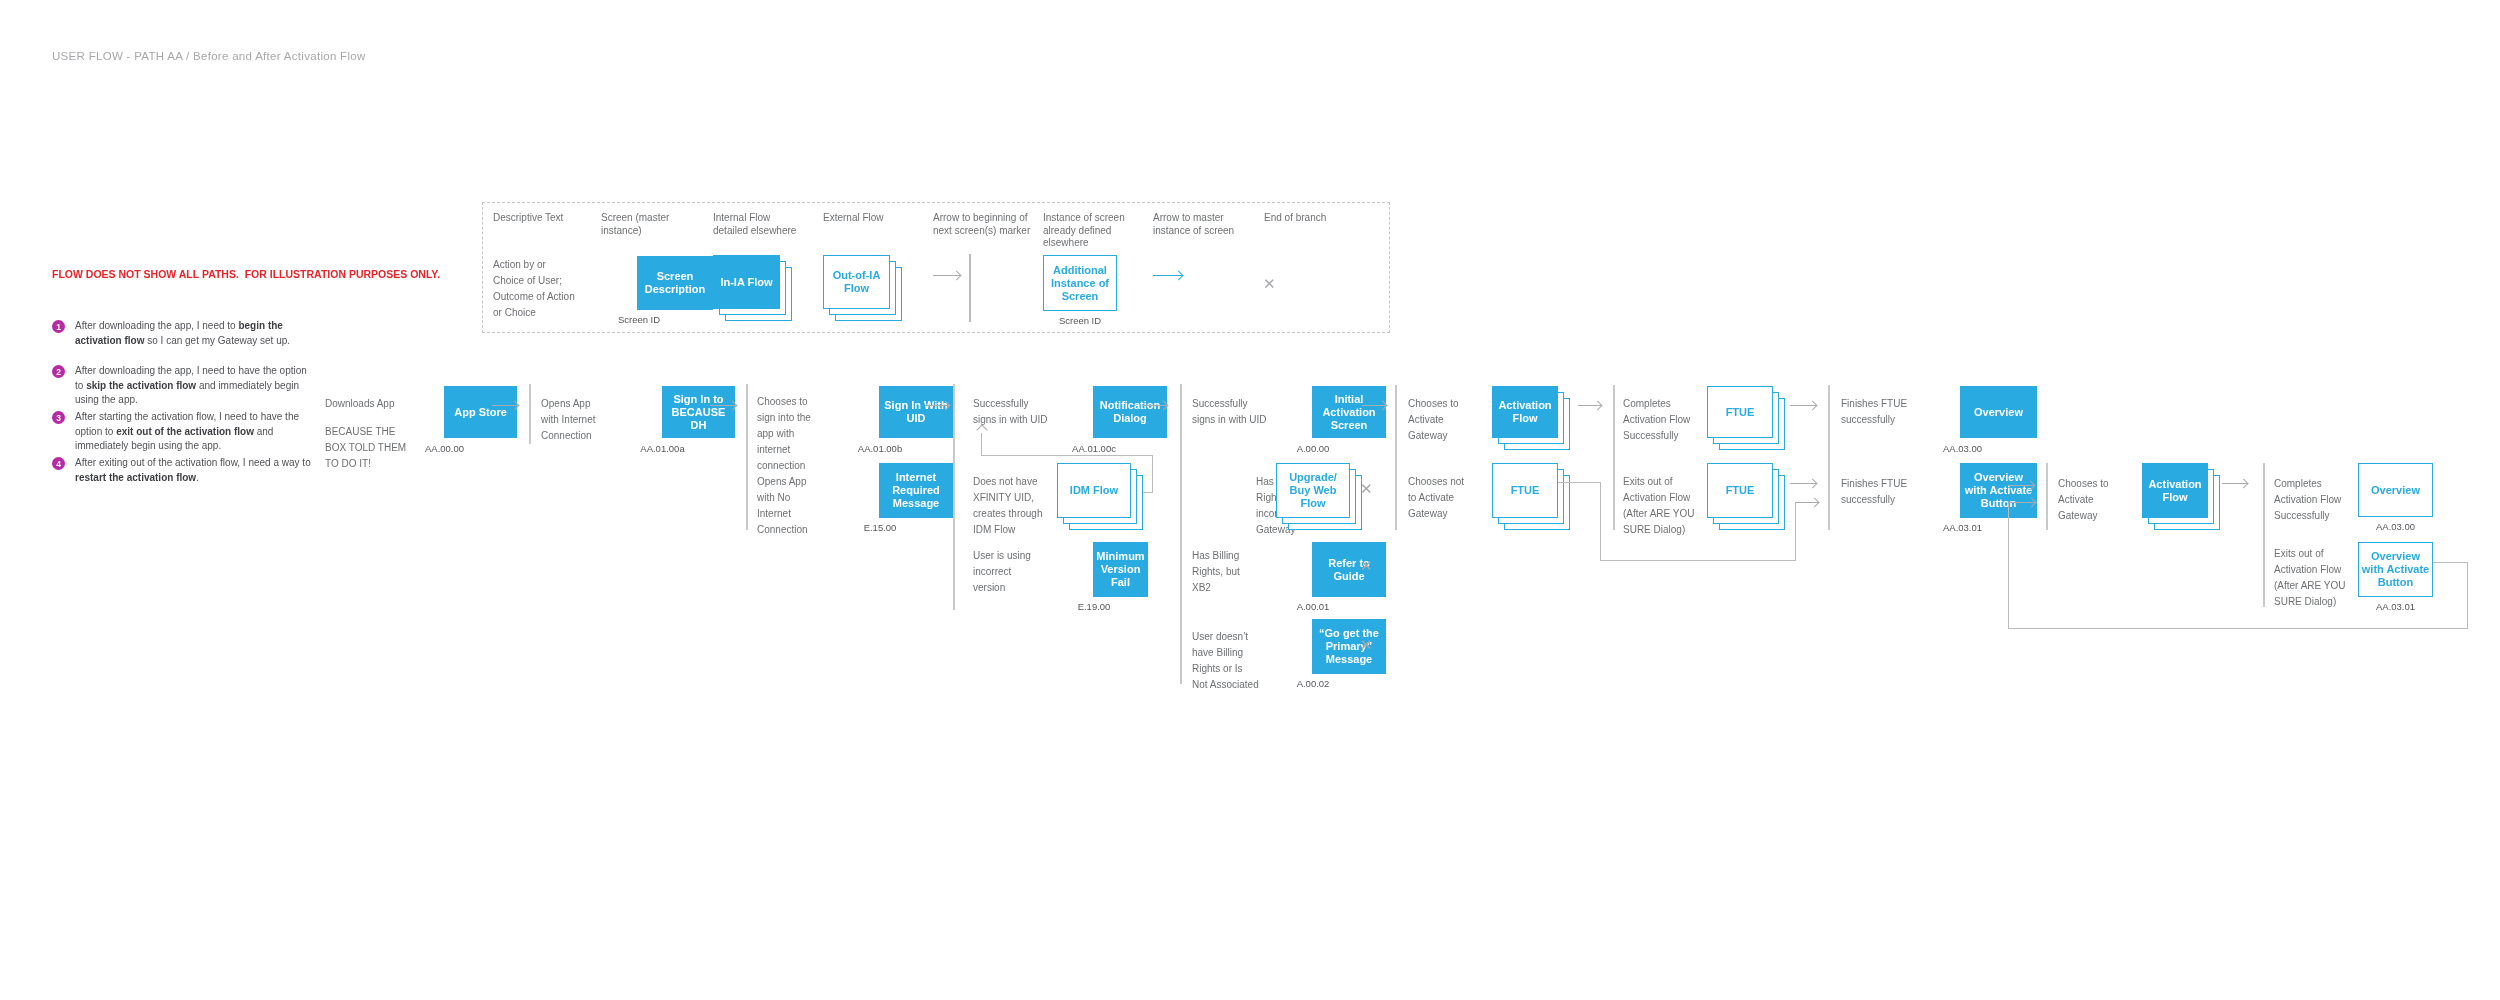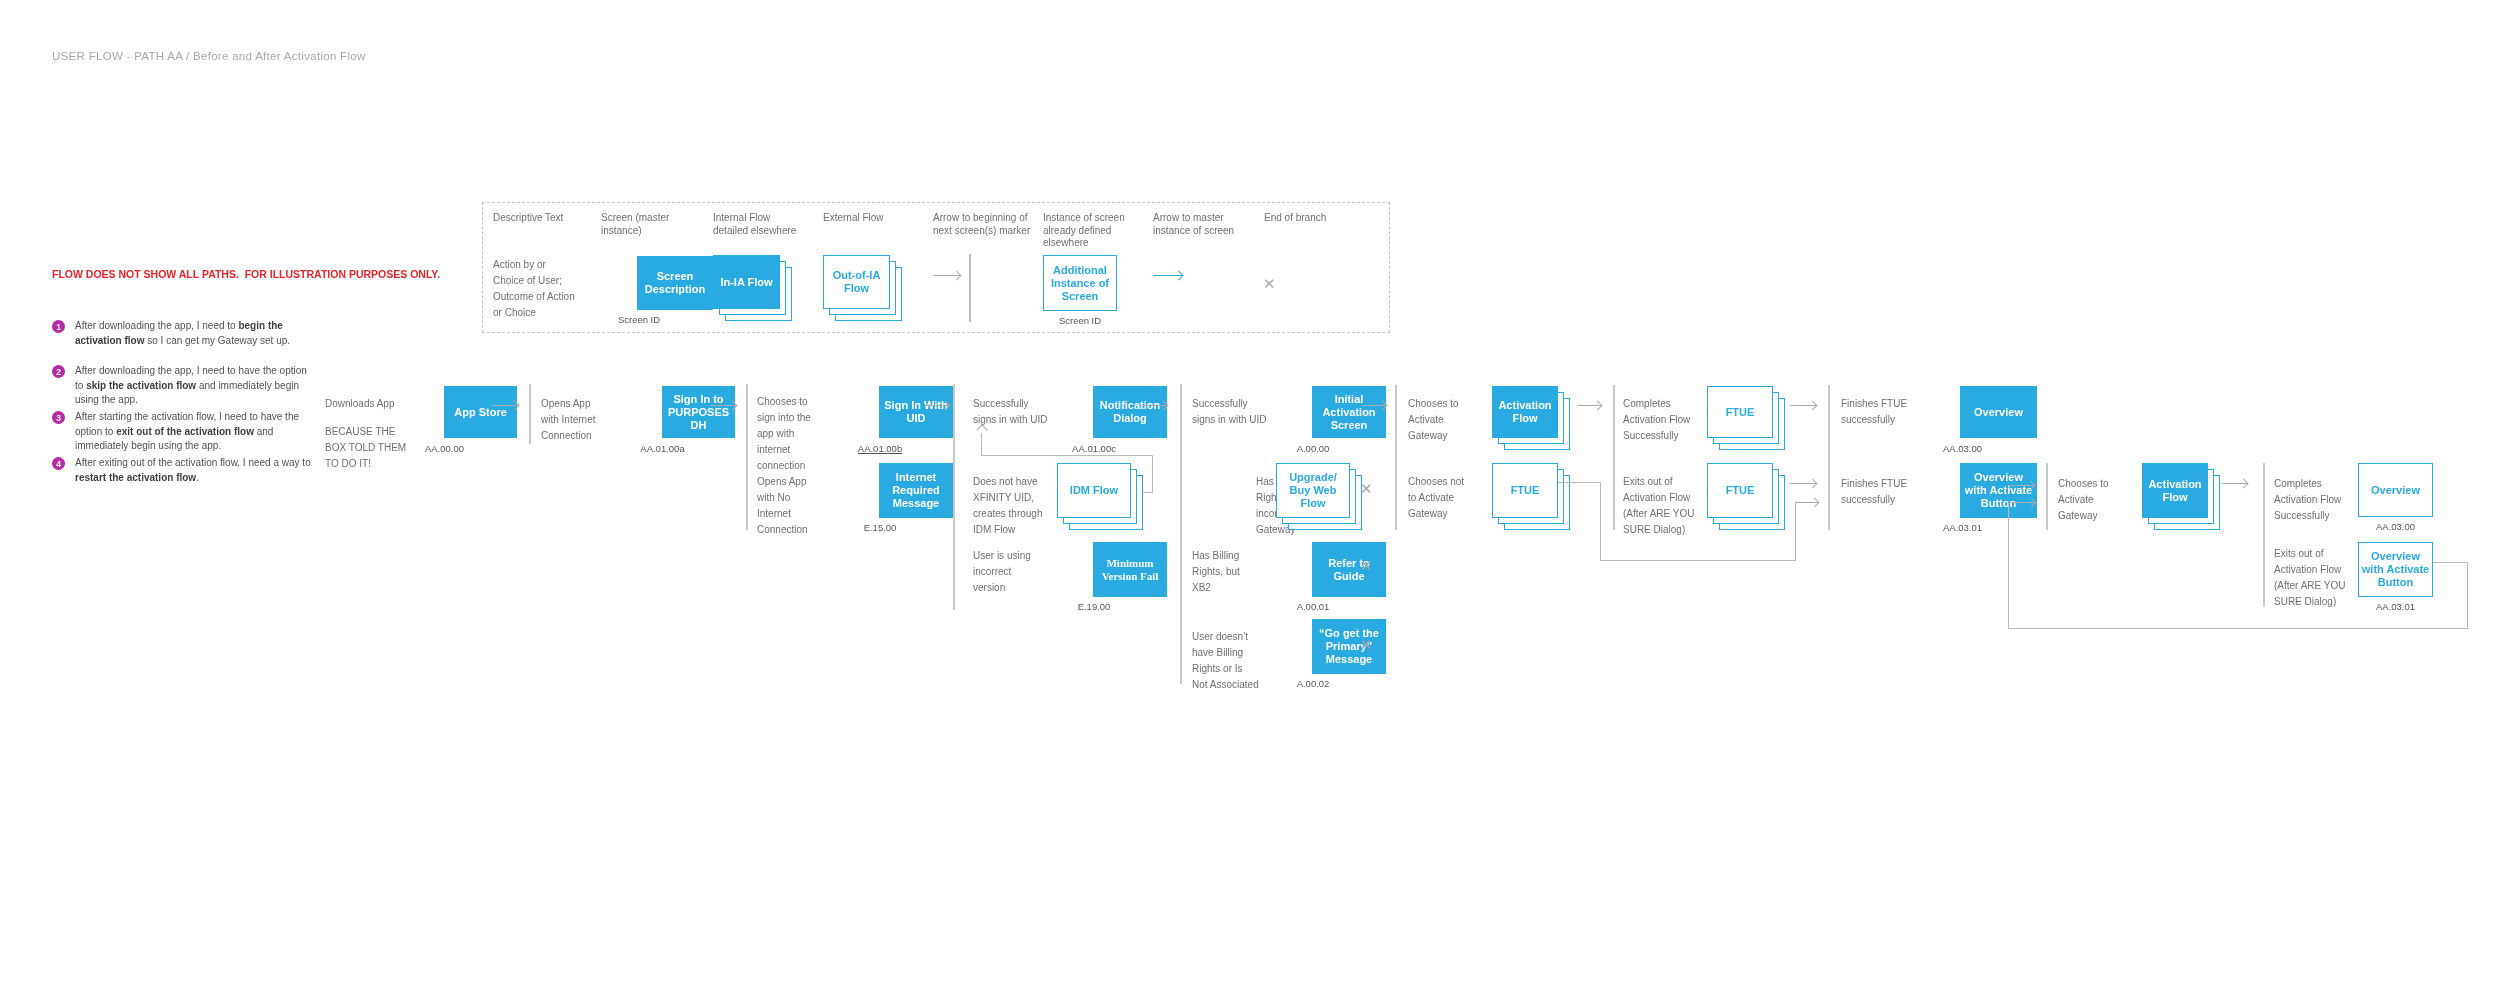--- a/index.html
+++ b/index.html
@@ -94,28 +94,28 @@
   <div class="abs need" style="left:75px;top:456px;"><span>After exiting out of the activation flow, I need a way to </span><b>restart the activation flow</b><span>.</span></div>
 
   <div class="abs desc" style="left:325px;top:396px;width:86px;">Downloads App</div>
   <div class="abs desc" style="left:325px;top:424px;width:86px;">BECAUSE THE BOX TOLD THEM TO DO IT!</div>
   <div class="abs box" style="left:408px;top:386px;width:73px;height:52px;">App Store</div>
   <div class="abs sid" style="left:408px;top:443px;width:73px;">AA.00.00</div>
   <div class="abs arr" style="left:492px;top:401px;width:27px;"></div>
   <div class="abs sep" style="left:529px;top:384px;height:60px;"></div>
 
   <div class="abs desc" style="left:541px;top:396px;width:70px;">Opens App with Internet Connection</div>
-  <div class="abs box" style="left:626px;top:386px;width:73px;height:52px;">Sign In to PURPOSES DH</div>
+  <div class="abs box" style="left:626px;top:386px;width:73px;height:52px;">Sign In to BECAUSE DH</div>
   <div class="abs sid" style="left:626px;top:443px;width:73px;">AA.01.00a</div>
   <div class="abs arr" style="left:710px;top:401px;width:27px;"></div>
   <div class="abs sep" style="left:746px;top:384px;height:146px;"></div>
 
   <div class="abs desc" style="left:757px;top:394px;width:68px;">Chooses to sign into the app with internet connection</div>
   <div class="abs box" style="left:843px;top:386px;width:74px;height:52px;">Sign In With UID</div>
-  <div class="abs sid" style="left:843px;top:443px;width:74px;text-decoration:underline;">AA.01.00b</div>
+  <div class="abs sid" style="left:843px;top:443px;width:74px;">AA.01.00b</div>
   <div class="abs arr" style="left:925px;top:401px;width:25px;"></div>
   <div class="abs desc" style="left:757px;top:474px;width:70px;">Opens App with No Internet Connection</div>
   <div class="abs box" style="left:843px;top:463px;width:74px;height:55px;">Internet Required Message</div>
   <div class="abs sid" style="left:843px;top:522px;width:74px;">E.15.00</div>
   <div class="abs sep" style="left:953px;top:384px;height:226px;"></div>
 
   <div class="abs desc" style="left:973px;top:396px;width:78px;">Successfully signs in with UID</div>
   <div class="abs box" style="left:1057px;top:386px;width:74px;height:52px;">Notification Dialog</div>
   <div class="abs sid" style="left:1057px;top:443px;width:74px;">AA.01.00c</div>
   <div class="abs arr" style="left:1143px;top:401px;width:25px;"></div>
@@ -127,21 +127,21 @@
   <div class="abs ln" style="left:1142px;top:492px;width:11px;height:1.4px;"></div>
 
   <div class="abs desc" style="left:973px;top:474px;width:72px;">Does not have XFINITY UID, creates through IDM Flow</div>
   <div class="abs stack" style="left:1057px;top:463px;width:74px;height:55px;">
     <span class="sl" style="left:12px;top:12px;width:74px;height:55px;"></span>
     <span class="sl" style="left:6px;top:6px;width:74px;height:55px;"></span>
     <span class="face whitef" style="left:0;top:0;width:74px;height:55px;">IDM Flow</span>
   </div>
 
   <div class="abs desc" style="left:973px;top:548px;width:70px;">User is using incorrect version</div>
-  <div class="abs box" style="left:1057px;top:542px;width:74px;height:55px;font-family:Liberation Serif, serif;">Minimum Version Fail</div>
+  <div class="abs box" style="left:1057px;top:542px;width:55px;height:55px;">Minimum Version Fail</div>
   <div class="abs sid" style="left:1057px;top:601px;width:74px;">E.19.00</div>
   <div class="abs sep" style="left:1180px;top:384px;height:300px;"></div>
 
   <div class="abs desc" style="left:1192px;top:396px;width:78px;">Successfully signs in with UID</div>
   <div class="abs box" style="left:1276px;top:386px;width:74px;height:52px;">Initial Activation Screen</div>
   <div class="abs sid" style="left:1276px;top:443px;width:74px;">A.00.00</div>
   <div class="abs arr" style="left:1362px;top:401px;width:25px;"></div>
 
   <div class="abs desc" style="left:1256px;top:474px;width:66px;">Has Billing Rights, but incompatible Gateway</div>
   <div class="abs stack" style="left:1276px;top:463px;width:74px;height:55px;">

